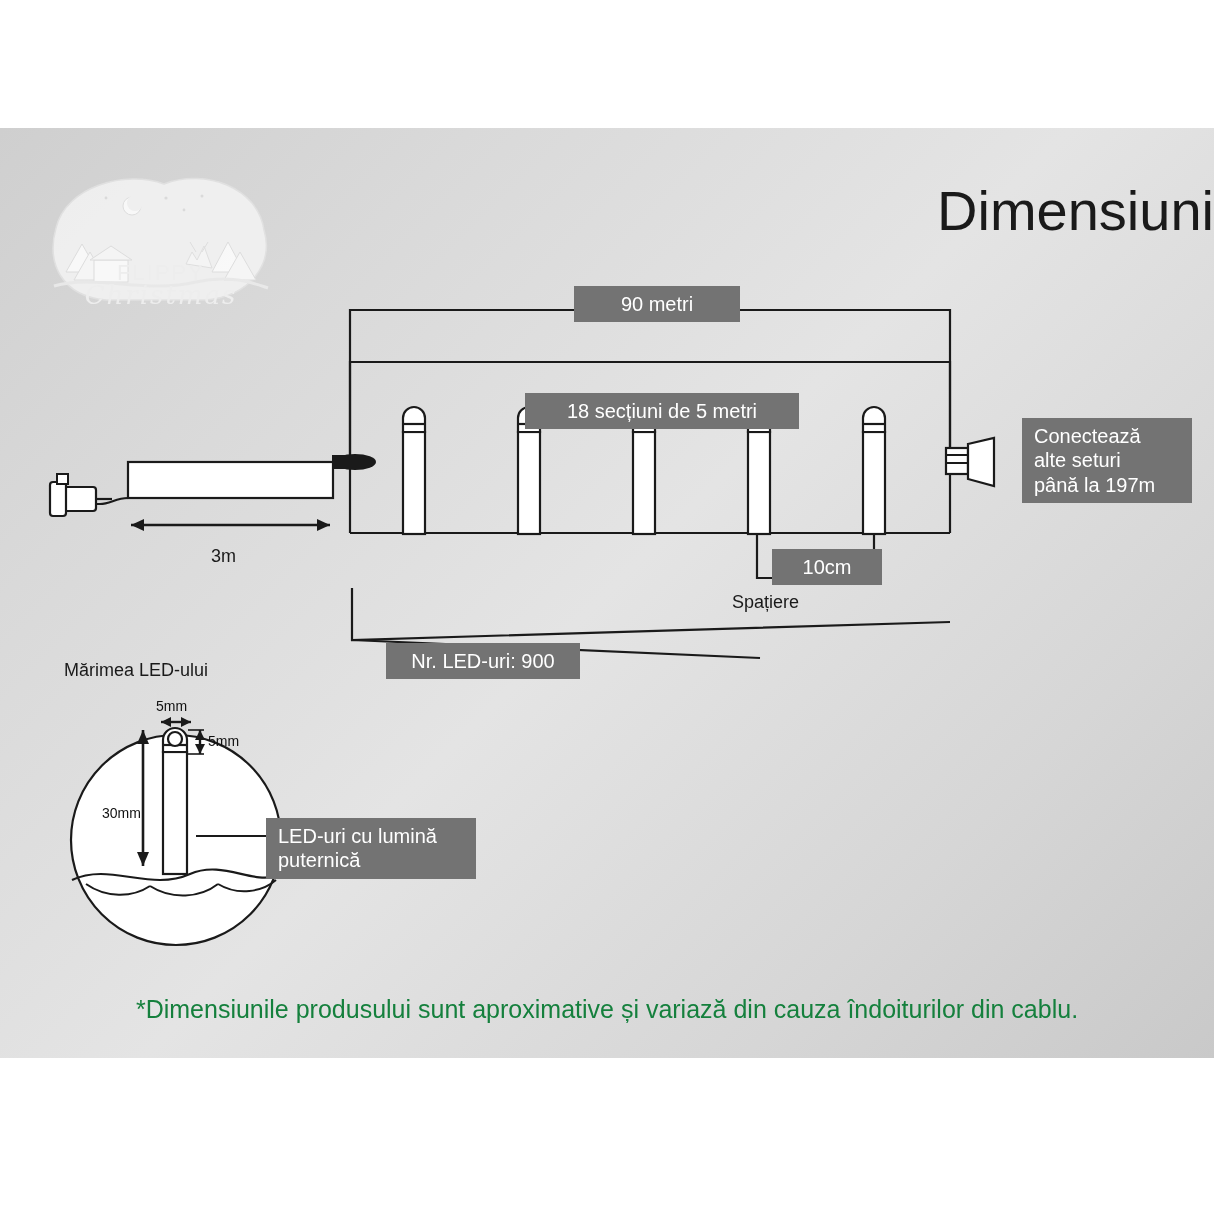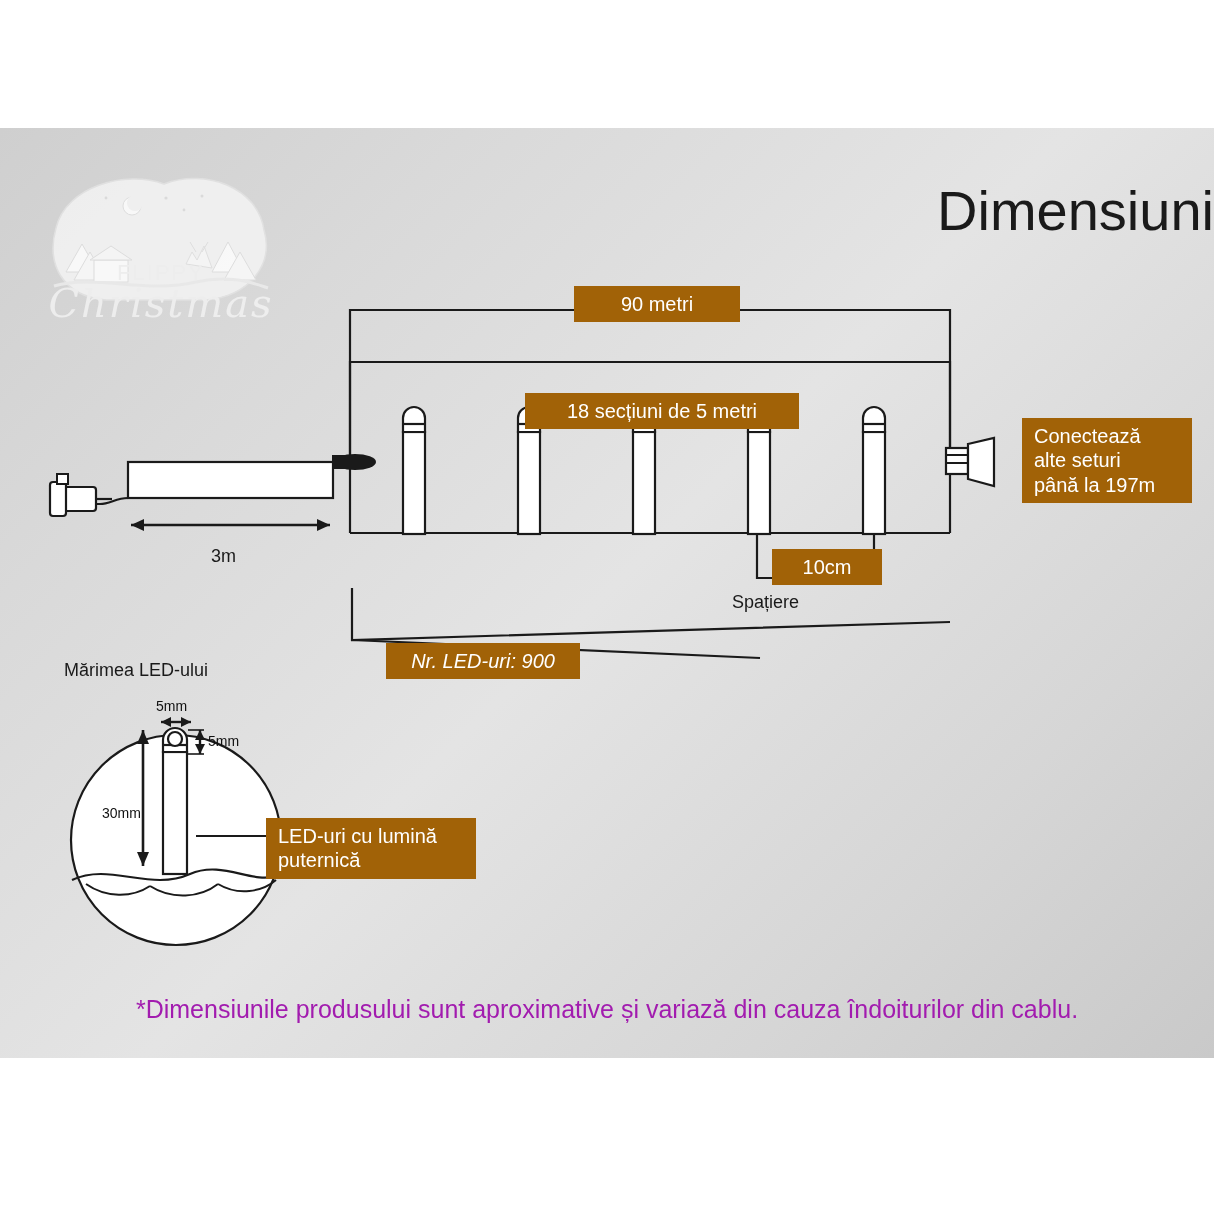--- a/index.html
+++ b/index.html
@@ -44,56 +44,56 @@
     color: #f2f2f2;
     letter-spacing: 2px;
   }
   .logo-txt1 {
     top: 92px;
     font-size: 22px;
     font-family: "Liberation Sans", sans-serif;
   }
   .logo-txt2 {
     top: 112px;
-    font-size: 40px;
+    font-size: 26px;
     font-family: "DejaVu Serif", serif;
     font-style: italic;
   }
   
   .title {
     position: absolute;
     left: 0;
     top: 178px;
     width: 1214px;
     text-align: right;
     font-size: 56px;
     color: #1a1a1a;
     font-family: "Liberation Sans", sans-serif;
   }
   
   .chip {
     position: absolute;
-    background: #a16207;
+    background: #737373;
     color: #ffffff;
     font-size: 20px;
     line-height: 1.22;
     padding: 6px 12px;
     white-space: pre-line;
     font-family: "Liberation Sans", sans-serif;
   }
   .chip.center { text-align: center; }
   
   .note {
     position: absolute;
     left: 0;
     top: 995px;
     width: 1214px;
     text-align: center;
     font-size: 25px;
-    color: #a21caf;
+    color: #15803d;
   }
   
   .heading {
     position: absolute;
     font-size: 18px;
     color: #1a1a1a;
   }
   .smalltxt {
     position: absolute;
     font-size: 14px;
@@ -226,21 +226,21 @@
   <div class="chip center" style="left:574px; top:286px; width:142px;">90 metri</div>
 
   <div class="chip center" style="left:525px; top:349px; width:250px;margin-top:44px;">18 secțiuni de 5 metri</div>
 
   <div class="chip" style="left:1022px; top:418px; width:146px;">Conectează
 alte seturi
 până la 197m</div>
 
   <div class="chip center" style="left:772px; top:549px; width:86px;">10cm</div>
 
-  <div class="chip center" style="left:386px; top:643px; width:170px;font-style:italic;">Nr. LED-uri: 900</div>
+  <div class="chip center" style="left:386px; top:643px; width:170px;">Nr. LED-uri: 900</div>
 
   <div class="chip" style="left:266px; top:818px; width:186px;">LED-uri cu lumină
 puternică</div>
 
   <div class="heading" style="left:211px; top:546px;">3m</div>
 
   <div class="heading" style="left:732px; top:592px;">Spațiere</div>
 
   <div class="heading" style="left:64px; top:660px;">Mărimea LED-ului</div>
 

